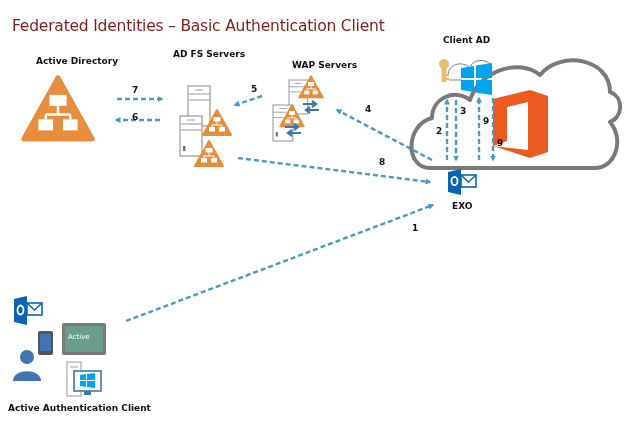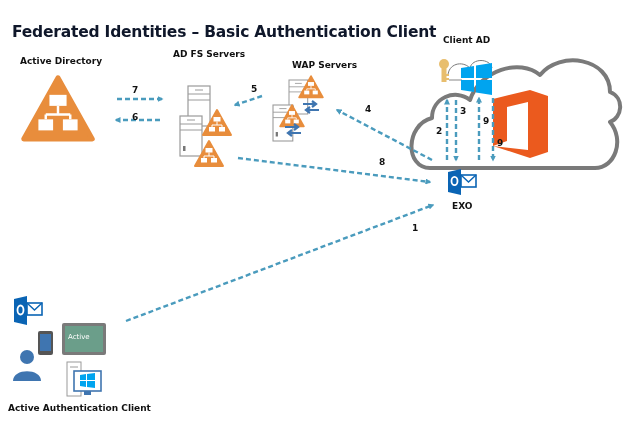--- a/index.html
+++ b/index.html
@@ -1,19 +1,19 @@
 <!DOCTYPE html>
 <html><head>
 <meta charset="utf-8">
 <style>
   html, body { margin: 0; padding: 0; background: #ffffff; }
   body { width: 624px; height: 422px; position: relative; overflow: hidden;
          font-family: "DejaVu Sans", "Liberation Sans", sans-serif; }
-  #title { position: absolute; left: 12px; top: 23px; font-size: 15.5px; font-weight: bold;
-           color: #0f172a; letter-spacing: -0.2px; white-space: nowrap; }
+  #title { position: absolute; left: 12px; top: 17px; font-size: 15.5px; font-weight: normal;
+           color: #7f1d1d; letter-spacing: -0.2px; white-space: nowrap; }
   .lbl { position: absolute; font-size: 9px; font-weight: bold; color: #111; white-space: nowrap; }
   .num { position: absolute; font-size: 9px; font-weight: bold; color: #111; }
   svg#diagram { position: absolute; left: 0; top: 0; }
 </style>
 </head>
 <body>
 
 <div id="title">Federated Identities – Basic Authentication Client</div>
 
 <svg id="diagram" width="624" height="422" viewBox="0 0 624 422">
@@ -136,21 +136,21 @@
       <line x1="432" y1="160" x2="337" y2="110" stroke="#4a9bbd" stroke-width="2.4" stroke-dasharray="5 3" marker-end="url(#ah)"></line>
       <line x1="262" y1="96" x2="235" y2="105" stroke="#4a9bbd" stroke-width="2.4" stroke-dasharray="5 3" marker-end="url(#ah)"></line>
       <line x1="160" y1="120" x2="116" y2="120" stroke="#4a9bbd" stroke-width="2.4" stroke-dasharray="5 3" marker-end="url(#ah)"></line>
       <line x1="117" y1="99" x2="162" y2="99" stroke="#4a9bbd" stroke-width="2.4" stroke-dasharray="5 3" marker-end="url(#ah)"></line>
       <line x1="238" y1="158" x2="430" y2="182" stroke="#4a9bbd" stroke-width="2.4" stroke-dasharray="5 3" marker-end="url(#ah)"></line>
       <line x1="479" y1="160" x2="479" y2="98" stroke="#4a9bbd" stroke-width="2.4" stroke-dasharray="5 3" marker-end="url(#ah)"></line>
       <line x1="493" y1="98" x2="493" y2="160" stroke="#4a9bbd" stroke-width="2.4" stroke-dasharray="5 3" marker-end="url(#ah)"></line>
     </g>
 </svg>
 
-<div class="lbl" style="left:20px;top:56px">Active Directory</div>
+<div class="lbl" style="left:36px;top:56px">Active Directory</div>
 <div class="lbl" style="left:173px;top:49px">AD FS Servers</div>
 <div class="lbl" style="left:292px;top:60px">WAP Servers</div>
 <div class="lbl" style="left:443px;top:35px">Client AD</div>
 <div class="lbl" style="left:452px;top:201px">EXO</div>
 <div class="lbl" style="left:8px;top:403px">Active Authentication Client</div>
 <div class="lbl" style="left:68px;top:333px;font-size:7px;color:#fff;font-weight:normal">Active</div>
 
 <div class="num" style="left:412px;top:223px">1</div>
 <div class="num" style="left:436px;top:126px">2</div>
 <div class="num" style="left:460px;top:106px">3</div>

